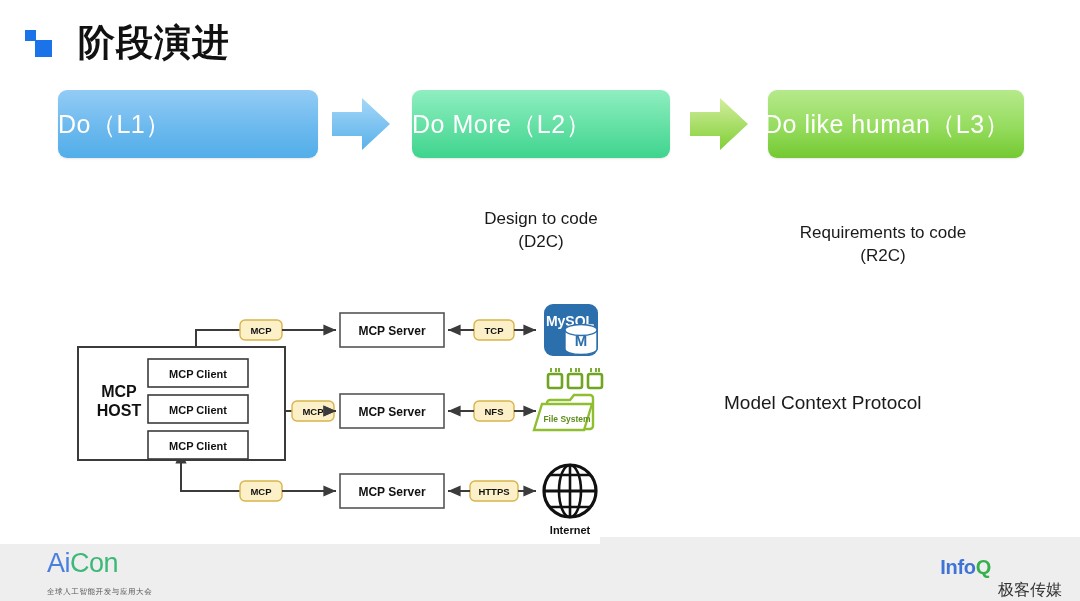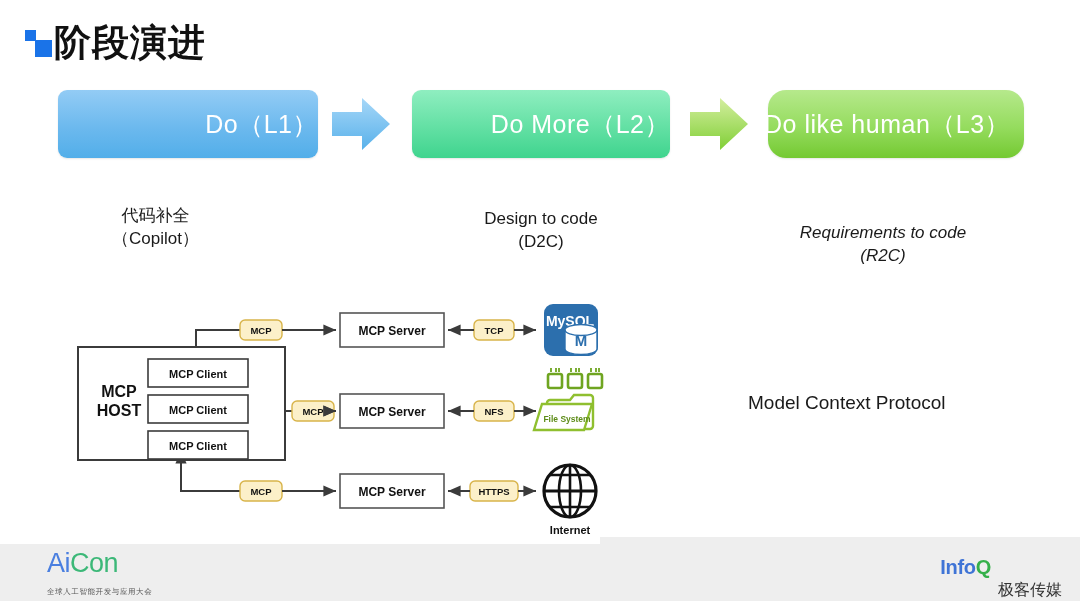--- a/index.html
+++ b/index.html
@@ -34,21 +34,21 @@
     width: 600px; height: 7px;
     background: #ffffff;
   }
 
   
   #title-row {
     position: absolute;
     left: 24px; top: 24px;
     display: flex;
     align-items: center;
-    gap: 0;
+    gap: 24px;
   }
   .logo-mark {
     position: relative;
     width: 30px; height: 30px;
     flex: 0 0 auto;
   }
   .logo-sq-sm {
     position: absolute;
     left: 1px; top: 2px;
     width: 11px; height: 11px;
@@ -69,41 +69,40 @@
     white-space: nowrap;
   }
 
   
   .stage-box {
     position: absolute;
     height: 68px;
     border-radius: 9px;
     display: flex;
     align-items: center;
-    justify-content: flex-end;
+    justify-content: flex-start;
     color: #ffffff;
     font-size: 25px;
     letter-spacing: 0.5px;
     white-space: nowrap;
     box-shadow: 0 1px 2px rgba(0,0,0,0.10);
   }
   #stage-box-0 {
     left: 58px; top: 90px; width: 260px;
     background: linear-gradient(180deg, #93ccf5 0%, #6cb9ee 55%, #52aee9 100%);
   }
   #stage-box-1 {
     left: 412px; top: 90px; width: 258px;
     background: linear-gradient(180deg, #8feec0 0%, #63e0a4 55%, #3fd48e 100%);
   }
   #stage-box-2 {
     left: 768px; top: 90px; width: 256px;
     background: linear-gradient(180deg, #b6e98c 0%, #95dc5e 55%, #74c932 100%);
     justify-content: flex-start;
     overflow: visible;
-    border-radius: 18px;
   }
   #stage-box-2 .stage-label {
     margin-left: -4px;
   }
 
   
   .flow-arrow {
     position: absolute;
     width: 62px; height: 56px;
   }
@@ -114,34 +113,34 @@
   .stage-caption {
     position: absolute;
     text-align: center;
     font-size: 17px;
     line-height: 1.35;
     color: #1a1a1a;
     white-space: pre-line;
   }
   #stage-caption-0 { left: 58px; top: 205px; width: 195px; }
   #stage-caption-1 { left: 412px; top: 208px; width: 258px; }
-  #stage-caption-2 { left: 755px; top: 222px; width: 256px; font-style: italic; }
+  #stage-caption-2 { left: 755px; top: 222px; width: 256px; }
 
   
   #mcp-diagram {
     position: absolute;
     left: 70px; top: 296px;
     width: 545px; height: 245px;
   }
   #mcp-diagram svg { display: block; }
 
   
   #mcp-protocol-label {
     position: absolute;
-    left: 748px; top: 392px;
+    left: 724px; top: 392px;
     font-size: 19px;
     color: #1a1a1a;
     white-space: nowrap;
   }
 
   
   #aicon-logo {
     position: absolute;
     left: 47px; top: 549px;
     width: 200px;
@@ -222,22 +221,20 @@
       <defs>
         <linearGradient id="gradArrowGreen" x1="0" y1="0" x2="0" y2="1">
           <stop offset="0%" stop-color="#d4ee9f"></stop>
           <stop offset="100%" stop-color="#80cf36"></stop>
         </linearGradient>
       </defs>
       <path d="M2,16 L32,16 L32,2 L60,28 L32,54 L32,40 L2,40 Z" fill="url(#gradArrowGreen)"></path>
     </svg>
   </div>
 
-  <div class="stage-caption" id="stage-caption-0">代码补全
-（Copilot）</div>
   <div class="stage-caption" id="stage-caption-1">Design to code
 (D2C)</div>
   <div class="stage-caption" id="stage-caption-2">Requirements to code
 (R2C)</div>
 
   <div id="mcp-diagram">
     <svg viewBox="0 0 545 245" width="545" height="245">
       <defs>
         <marker id="arrowEnd" viewBox="0 0 10 10" refX="9" refY="5" markerWidth="7" markerHeight="7" orient="auto-start-reverse">
           <path d="M0,1 L9,5 L0,9 z" fill="#3b3b3b"></path>

